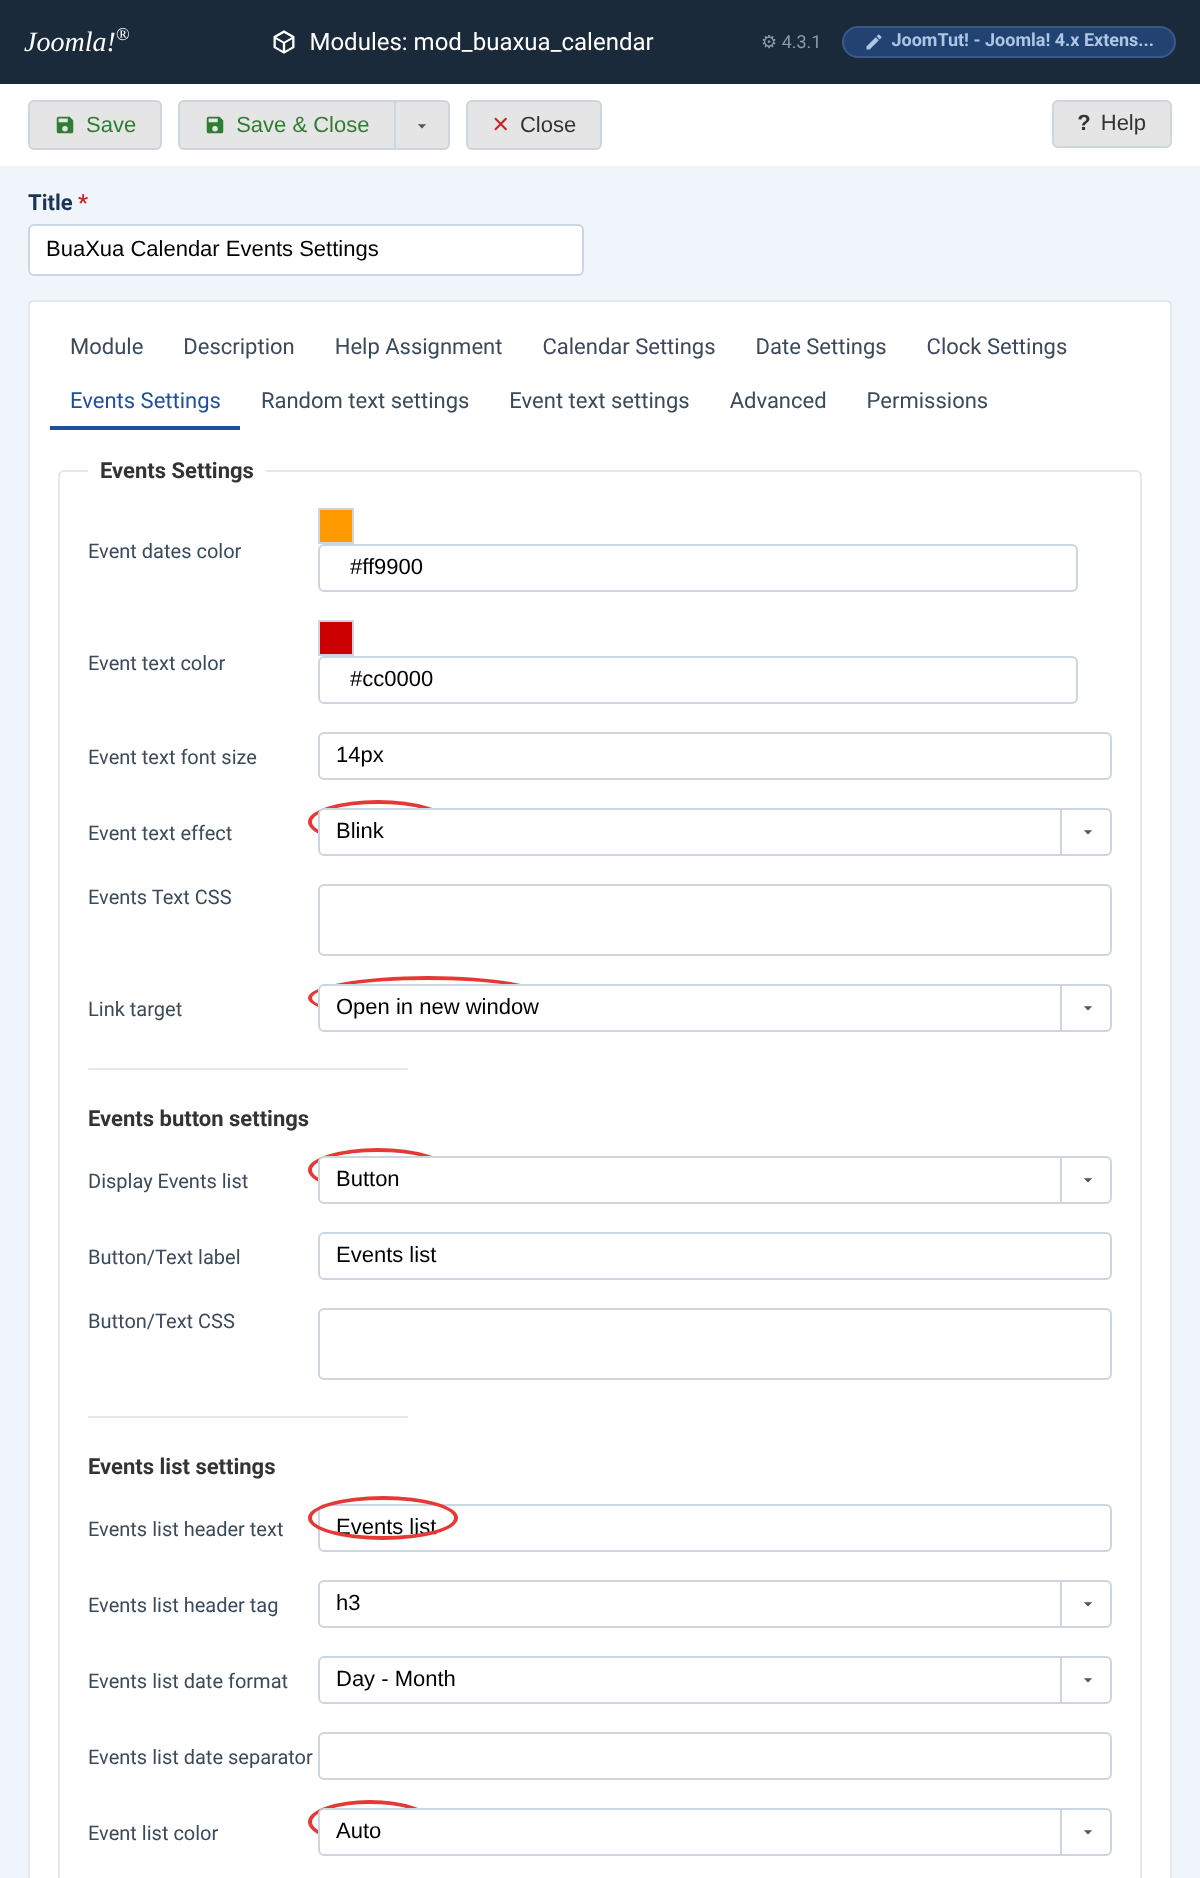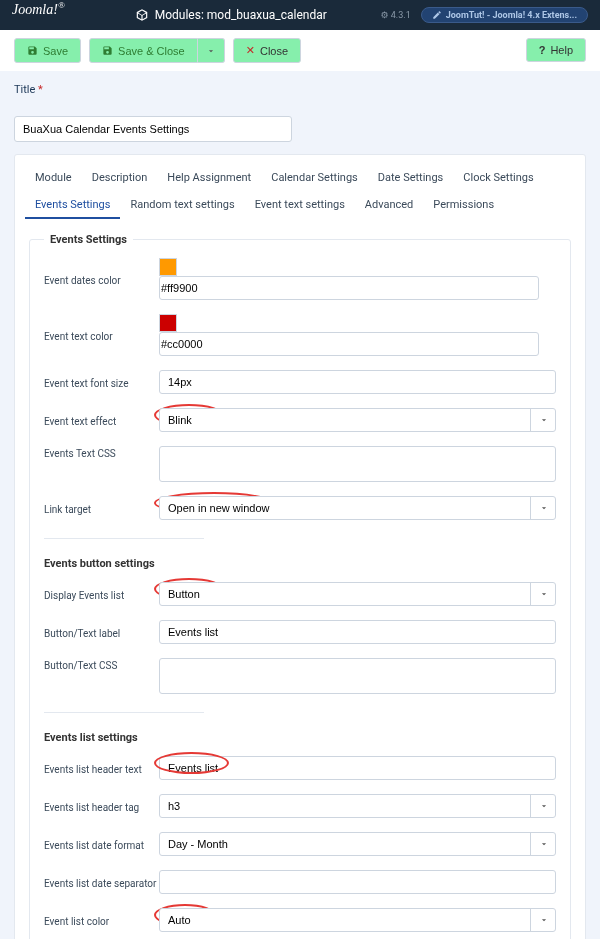--- a/index.html
+++ b/index.html
@@ -1,50 +1,50 @@
 <!DOCTYPE html>
 <html><head>
 <meta charset="utf-8">
 <style>
 *{box-sizing:border-box;margin:0;padding:0;}
 body{font-family:-apple-system,BlinkMacSystemFont,"Segoe UI",Roboto,Arial,sans-serif;font-size:12px;background:#f0f4fb;color:#333;}
-.topbar{background:#1a2a3a;height:30px;display:flex;padding:0 12px;color:#fff;}
+.topbar{background:#1a2a3a;height:42px;display:flex;align-items:center;padding:0 12px;color:#fff;}
 .brand{font-family:Georgia,serif;font-size:14px;font-style:italic;margin-right:70px;}
 .brand-reg{font-size:9px;vertical-align:super;}
 .module-title{display:flex;align-items:center;gap:6px;font-size:12px;}
 .module-title svg{width:14px;height:14px;}
 .top-right{margin-left:auto;display:flex;align-items:center;gap:10px;}
 .version{color:#8a99a8;font-size:9px;}
 .tour-btn{background:#224372;border:1px solid #3a5a8a;border-radius:10px;padding:2px 10px;color:#adc6e6;font-size:9px;display:flex;align-items:center;gap:4px;font-weight:bold;}
 .tour-btn svg{width:10px;height:10px;}
 .toolbar{background:#fff;padding:8px 14px;display:flex;gap:8px;}
-.btn{border:1px solid #cdd5df;background:#86efac;border-radius:3px;padding:5px 12px;font-size:11px;display:flex;align-items:center;gap:5px;cursor:pointer;color:#333;}
+.btn{border:1px solid #cdd5df;background:#e5e5e5;border-radius:3px;padding:5px 12px;font-size:11px;display:flex;align-items:center;gap:5px;cursor:pointer;color:#333;}
 .btn-save{color:#2e7d32;}
 .btn-close-ic{color:#c62828;}
 .btn-group{display:flex;}
 .btn-group .btn:first-child{border-radius:3px 0 0 3px;}
 .btn-group .btn:last-child{border-radius:0 3px 3px 0;border-left:none;padding:5px 8px;}
 .toolbar-right{margin-left:auto;}
 .page{padding:12px 14px 20px;}
-.title-label{font-size:11px;color:#1a3555;margin-bottom:20px;}
+.title-label{font-size:11px;color:#1a3555;margin-bottom:4px;font-weight:bold;}
 .title-label .req{color:#c62828;}
 .title-input{width:278px;padding:6px 8px;border:1px solid #cdd5df;border-radius:3px;font-size:11px;}
 .panel{background:#fff;border:1px solid #e3e8ef;border-radius:3px;margin-top:12px;padding:0 0 20px;}
 .tabs{display:flex;gap:0;padding:10px 10px 0;flex-wrap:wrap;}
 .tab{padding:6px 10px;font-size:11px;color:#3b4a5a;cursor:pointer;border-bottom:2px solid transparent;}
 .tab.active{color:#1f4fa0;border-bottom:2px solid #1f4fa0;}
 fieldset{border:1px solid #e3e8ef;border-radius:3px;margin:14px 14px 0;padding:12px 14px 18px;}
 legend{font-size:11px;font-weight:bold;padding:0 6px;color:#333;}
 .section-label{font-size:11px;font-weight:bold;margin:18px 0 12px;color:#333;}
 .row{display:flex;align-items:center;margin-bottom:14px;position:relative;}
 .row.tall{align-items:flex-start;}
 .lbl{width:115px;font-size:10px;color:#3b4a5a;flex-shrink:0;padding-top:2px;}
 .ctrl{flex:1;}
 .swatch{width:18px;height:18px;border:1px solid #cdd5df;margin-right:6px;display:inline-block;vertical-align:middle;}
-.color-txt{width:380px;border:1px solid #cdd5df;border-radius:3px;padding:5px 1px;font-size:11px;display:inline-block;vertical-align:middle;}
+.color-txt{width:380px;border:1px solid #cdd5df;border-radius:3px;padding:5px 15px;font-size:11px;display:inline-block;vertical-align:middle;}
 .text-in{width:100%;border:1px solid #cdd5df;border-radius:3px;padding:5px 8px;font-size:11px;}
 .text-in.tall{height:36px;}
 .sel-wrap{position:relative;width:100%;}
 .sel{width:100%;border:1px solid #cdd5df;border-radius:3px;padding:5px 8px;font-size:11px;background:#fff;appearance:none;-webkit-appearance:none;}
 .sel-ic{position:absolute;right:0;top:0;width:26px;height:100%;border-left:1px solid #cdd5df;display:flex;align-items:center;justify-content:center;pointer-events:none;}
 .sel-ic svg{width:10px;height:10px;}
 .circled{position:absolute;border:2px solid #e53935;border-radius:50%/50%;pointer-events:none;}
 .c1{left:110px;top:-4px;width:70px;height:22px;}
 .c2{left:110px;top:-4px;width:120px;height:22px;}
 .c3{left:110px;top:-4px;width:70px;height:22px;}

